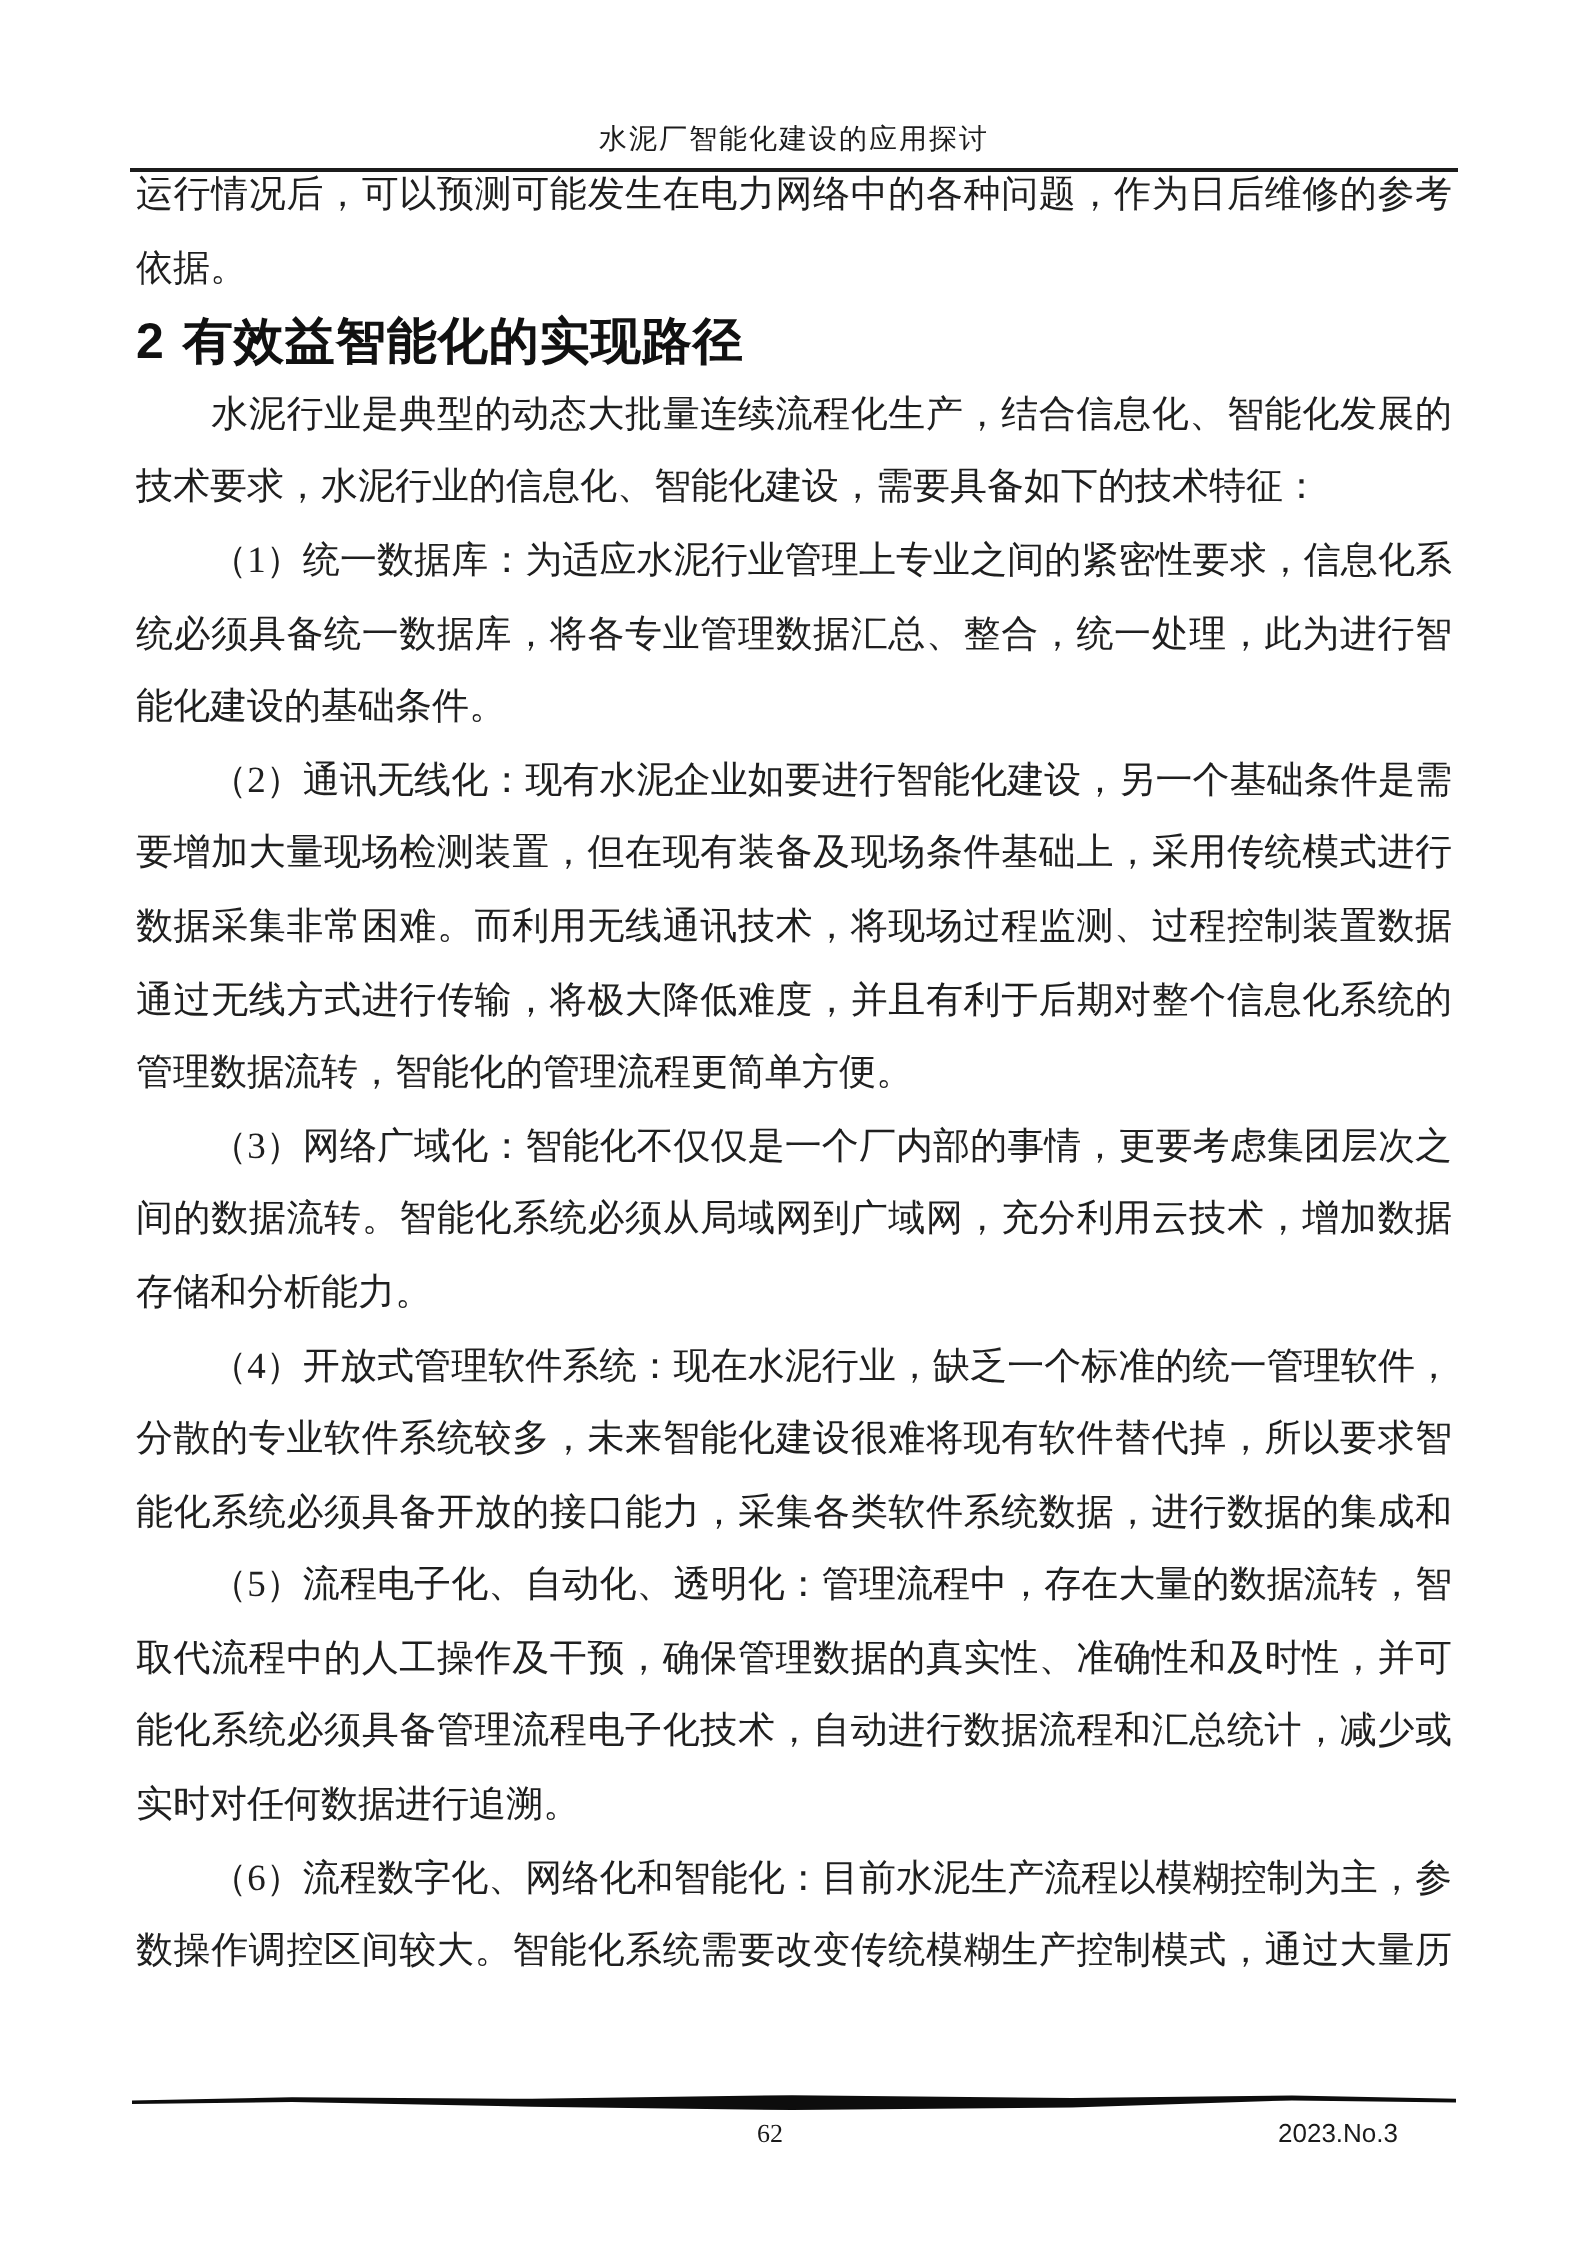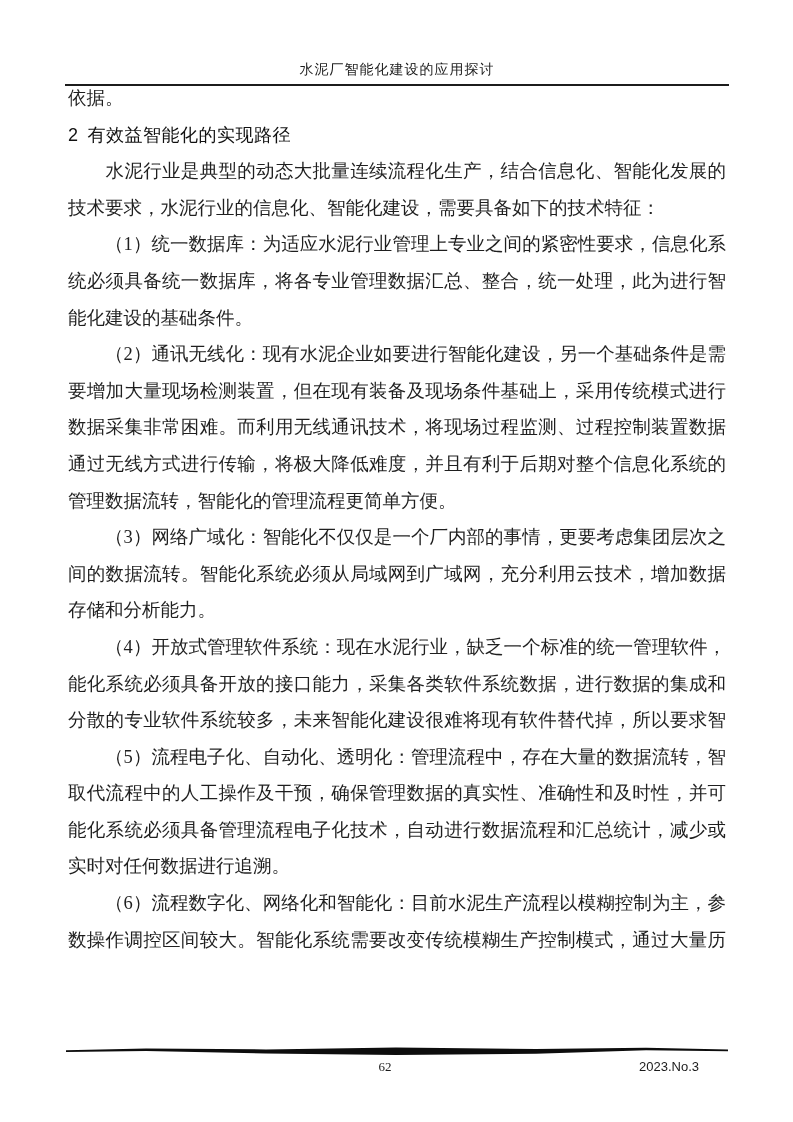--- a/index.html
+++ b/index.html
@@ -34,22 +34,22 @@
   .line { min-height:36.6px; }
   .line.just {
     text-align:justify;
     text-align-last:justify;
     text-justify:inter-character;
   }
   .line.end { text-align:left; }
   .section-heading {
     height:36.6px;
     font-family:"Liberation Sans","DejaVu Sans",sans-serif;
-    font-weight:400;
-    font-size:18px;
+    font-weight:700;
+    font-size:25px;
     color:#111111;
     letter-spacing:0.5px;
   }
   .section-heading .num { margin-right:9px; }
   .footer-rule {
     position:absolute; left:66px; top:1045px;
     width:662px; height:14px;
   }
   .page-number {
     position:absolute; top:1059px; left:350px; width:70px;
@@ -68,20 +68,21 @@
 
 <div class="page">
 
   <div class="running-title">水泥厂智能化建设的应用探讨</div>
 
   <div class="header-rule"></div>
 
   <div class="body-text">
 
     <div>
+        <div class="line just">运行情况后，可以预测可能发生在电力网络中的各种问题，作为日后维修的参考</div>
         <div class="line end">依据。</div>
       </div>
 
     <div class="section-heading">
       <span class="num">2</span><span>有效益智能化的实现路径</span>
     </div>
 
     <div>
         <div class="line just">　　水泥行业是典型的动态大批量连续流程化生产，结合信息化、智能化发展的</div>
         <div class="line end">技术要求，水泥行业的信息化、智能化建设，需要具备如下的技术特征：</div>
@@ -90,22 +91,22 @@
         <div class="line end">能化建设的基础条件。</div>
         <div class="line just">　　（2）通讯无线化：现有水泥企业如要进行智能化建设，另一个基础条件是需</div>
         <div class="line just">要增加大量现场检测装置，但在现有装备及现场条件基础上，采用传统模式进行</div>
         <div class="line just">数据采集非常困难。而利用无线通讯技术，将现场过程监测、过程控制装置数据</div>
         <div class="line just">通过无线方式进行传输，将极大降低难度，并且有利于后期对整个信息化系统的</div>
         <div class="line end">管理数据流转，智能化的管理流程更简单方便。</div>
         <div class="line just">　　（3）网络广域化：智能化不仅仅是一个厂内部的事情，更要考虑集团层次之</div>
         <div class="line just">间的数据流转。智能化系统必须从局域网到广域网，充分利用云技术，增加数据</div>
         <div class="line end">存储和分析能力。</div>
         <div class="line just">　　（4）开放式管理软件系统：现在水泥行业，缺乏一个标准的统一管理软件，</div>
+        <div class="line just">分散的专业软件系统较多，未来智能化建设很难将现有软件替代掉，所以要求智</div>
         <div class="line just">能化系统必须具备开放的接口能力，采集各类软件系统数据，进行数据的集成和</div>
-        <div class="line just">分散的专业软件系统较多，未来智能化建设很难将现有软件替代掉，所以要求智</div>
         <div class="line just">　　（5）流程电子化、自动化、透明化：管理流程中，存在大量的数据流转，智</div>
         <div class="line just">取代流程中的人工操作及干预，确保管理数据的真实性、准确性和及时性，并可</div>
         <div class="line just">能化系统必须具备管理流程电子化技术，自动进行数据流程和汇总统计，减少或</div>
         <div class="line end">实时对任何数据进行追溯。</div>
         <div class="line just">　　（6）流程数字化、网络化和智能化：目前水泥生产流程以模糊控制为主，参</div>
         <div class="line just">数操作调控区间较大。智能化系统需要改变传统模糊生产控制模式，通过大量历</div>
       </div>
 
   </div>
 

